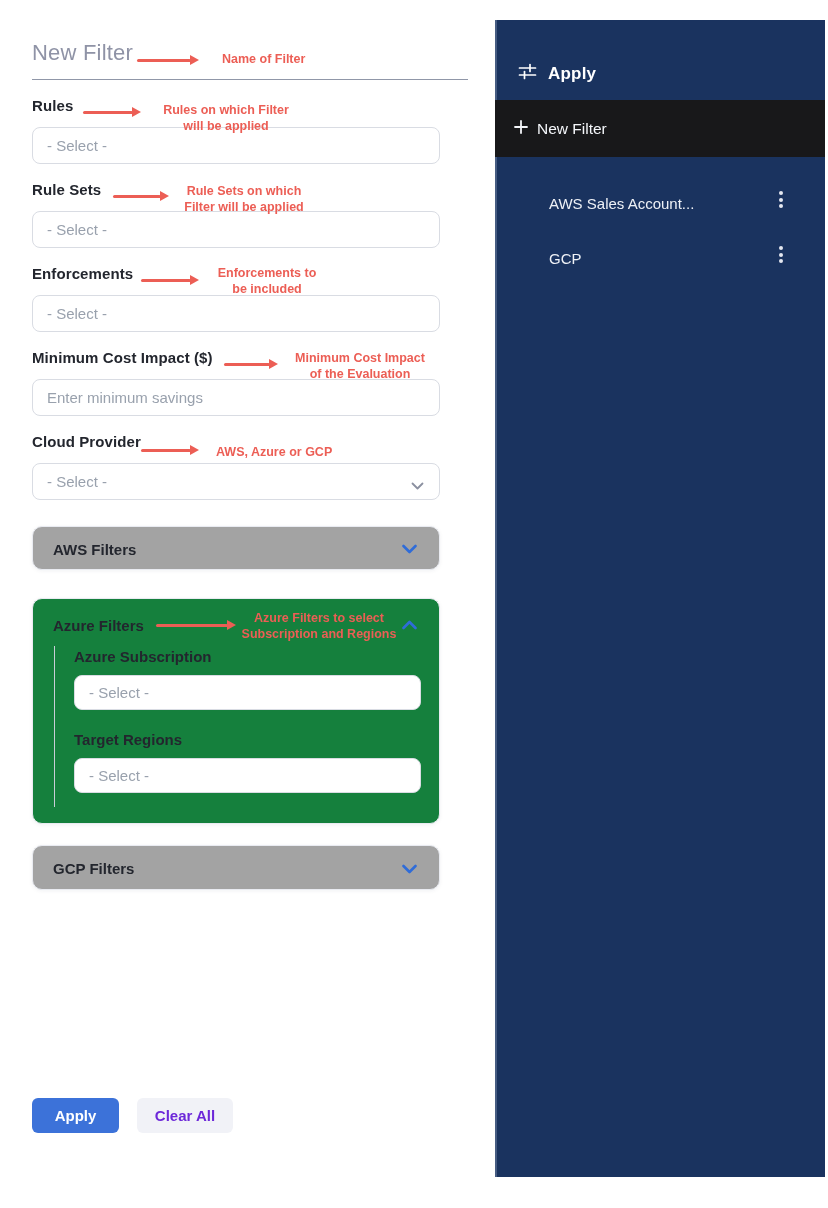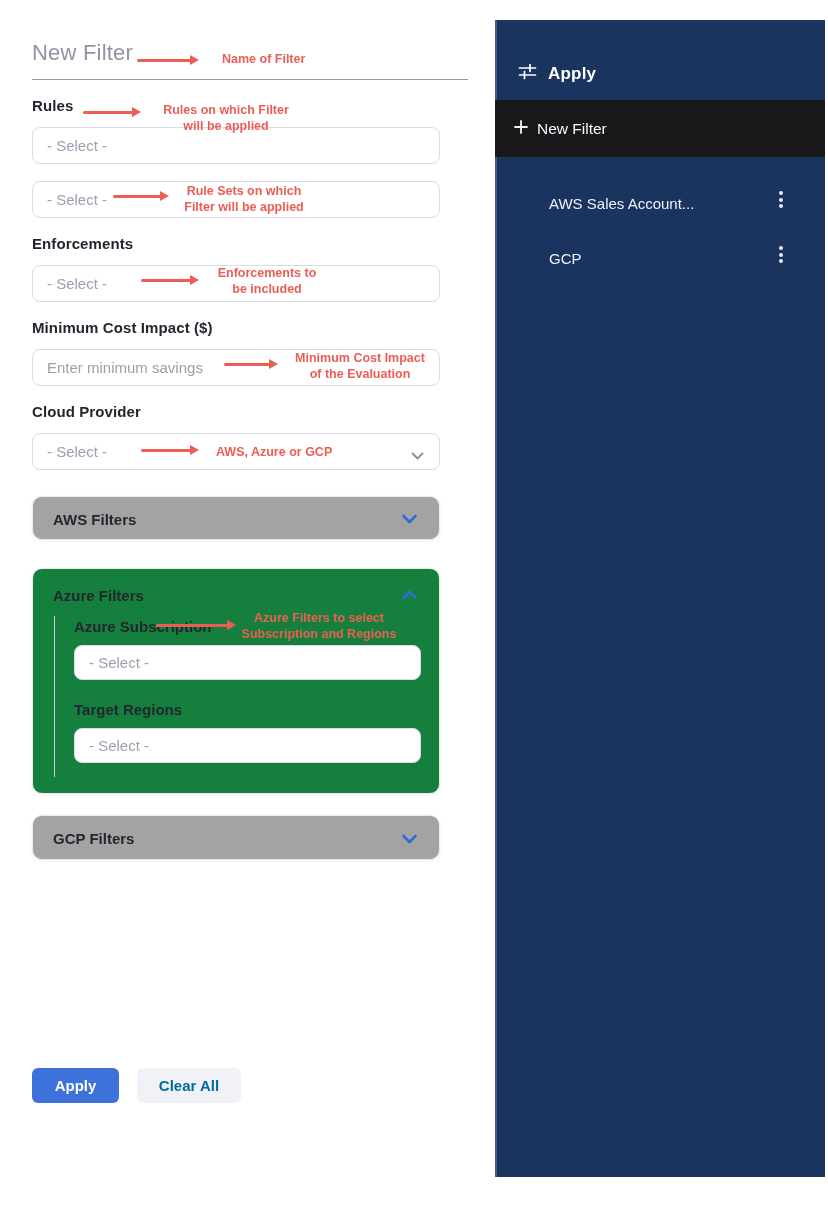--- a/index.html
+++ b/index.html
@@ -52,21 +52,21 @@
     padding:0 14px; font-size:15px; font-family:"Liberation Sans", sans-serif;
     color:#3a3f4a; background:#fff; outline:none;
   }
   .inner-control input::placeholder { color:#99a1ad; opacity:1; }
 
   
   .actions { margin-top:208px; display:flex; align-items:center; }
   .btn { border:none; border-radius:6px; height:35px; font-family:"Liberation Sans", sans-serif;
          font-size:15px; font-weight:700; cursor:pointer; }
   .btn-apply { width:87px; background:#3c72d9; color:#ffffff; }
-  .btn-clear { width:104px; background:#f1f2f7; color:#0369a1; margin-left:18px; }
+  .btn-clear { width:96px; background:#f1f2f7; color:#6d28d9; margin-left:18px; }
 
   
   .ann { position:absolute; color:#ec5e55; font-weight:700; font-size:12.5px;
          line-height:15.5px; white-space:pre-line; }
   .ann.center { text-align:center; }
   .arrow { position:absolute; height:3px; background:#ec5e55; border-radius:2px; }
   .arrow::after {
     content:""; position:absolute; right:-8px; top:-4.25px; width:0; height:0;
     border-left:9px solid #ec5e55; border-top:5.75px solid transparent; border-bottom:5.75px solid transparent;
   }
@@ -116,20 +116,21 @@
     <hr class="divider">
 
     <div class="field">
       <div class="field-label">Rules</div>
       <div class="control">
         <input type="text" placeholder="- Select -" style="">
       </div>
     </div>
 
     <div class="field">
+      <div class="field-label">Rule Sets</div>
       <div class="control">
         <input type="text" placeholder="- Select -" style="">
       </div>
     </div>
 
     <div class="field">
       <div class="field-label">Enforcements</div>
       <div class="control">
         <input type="text" placeholder="- Select -" style="">
       </div>

